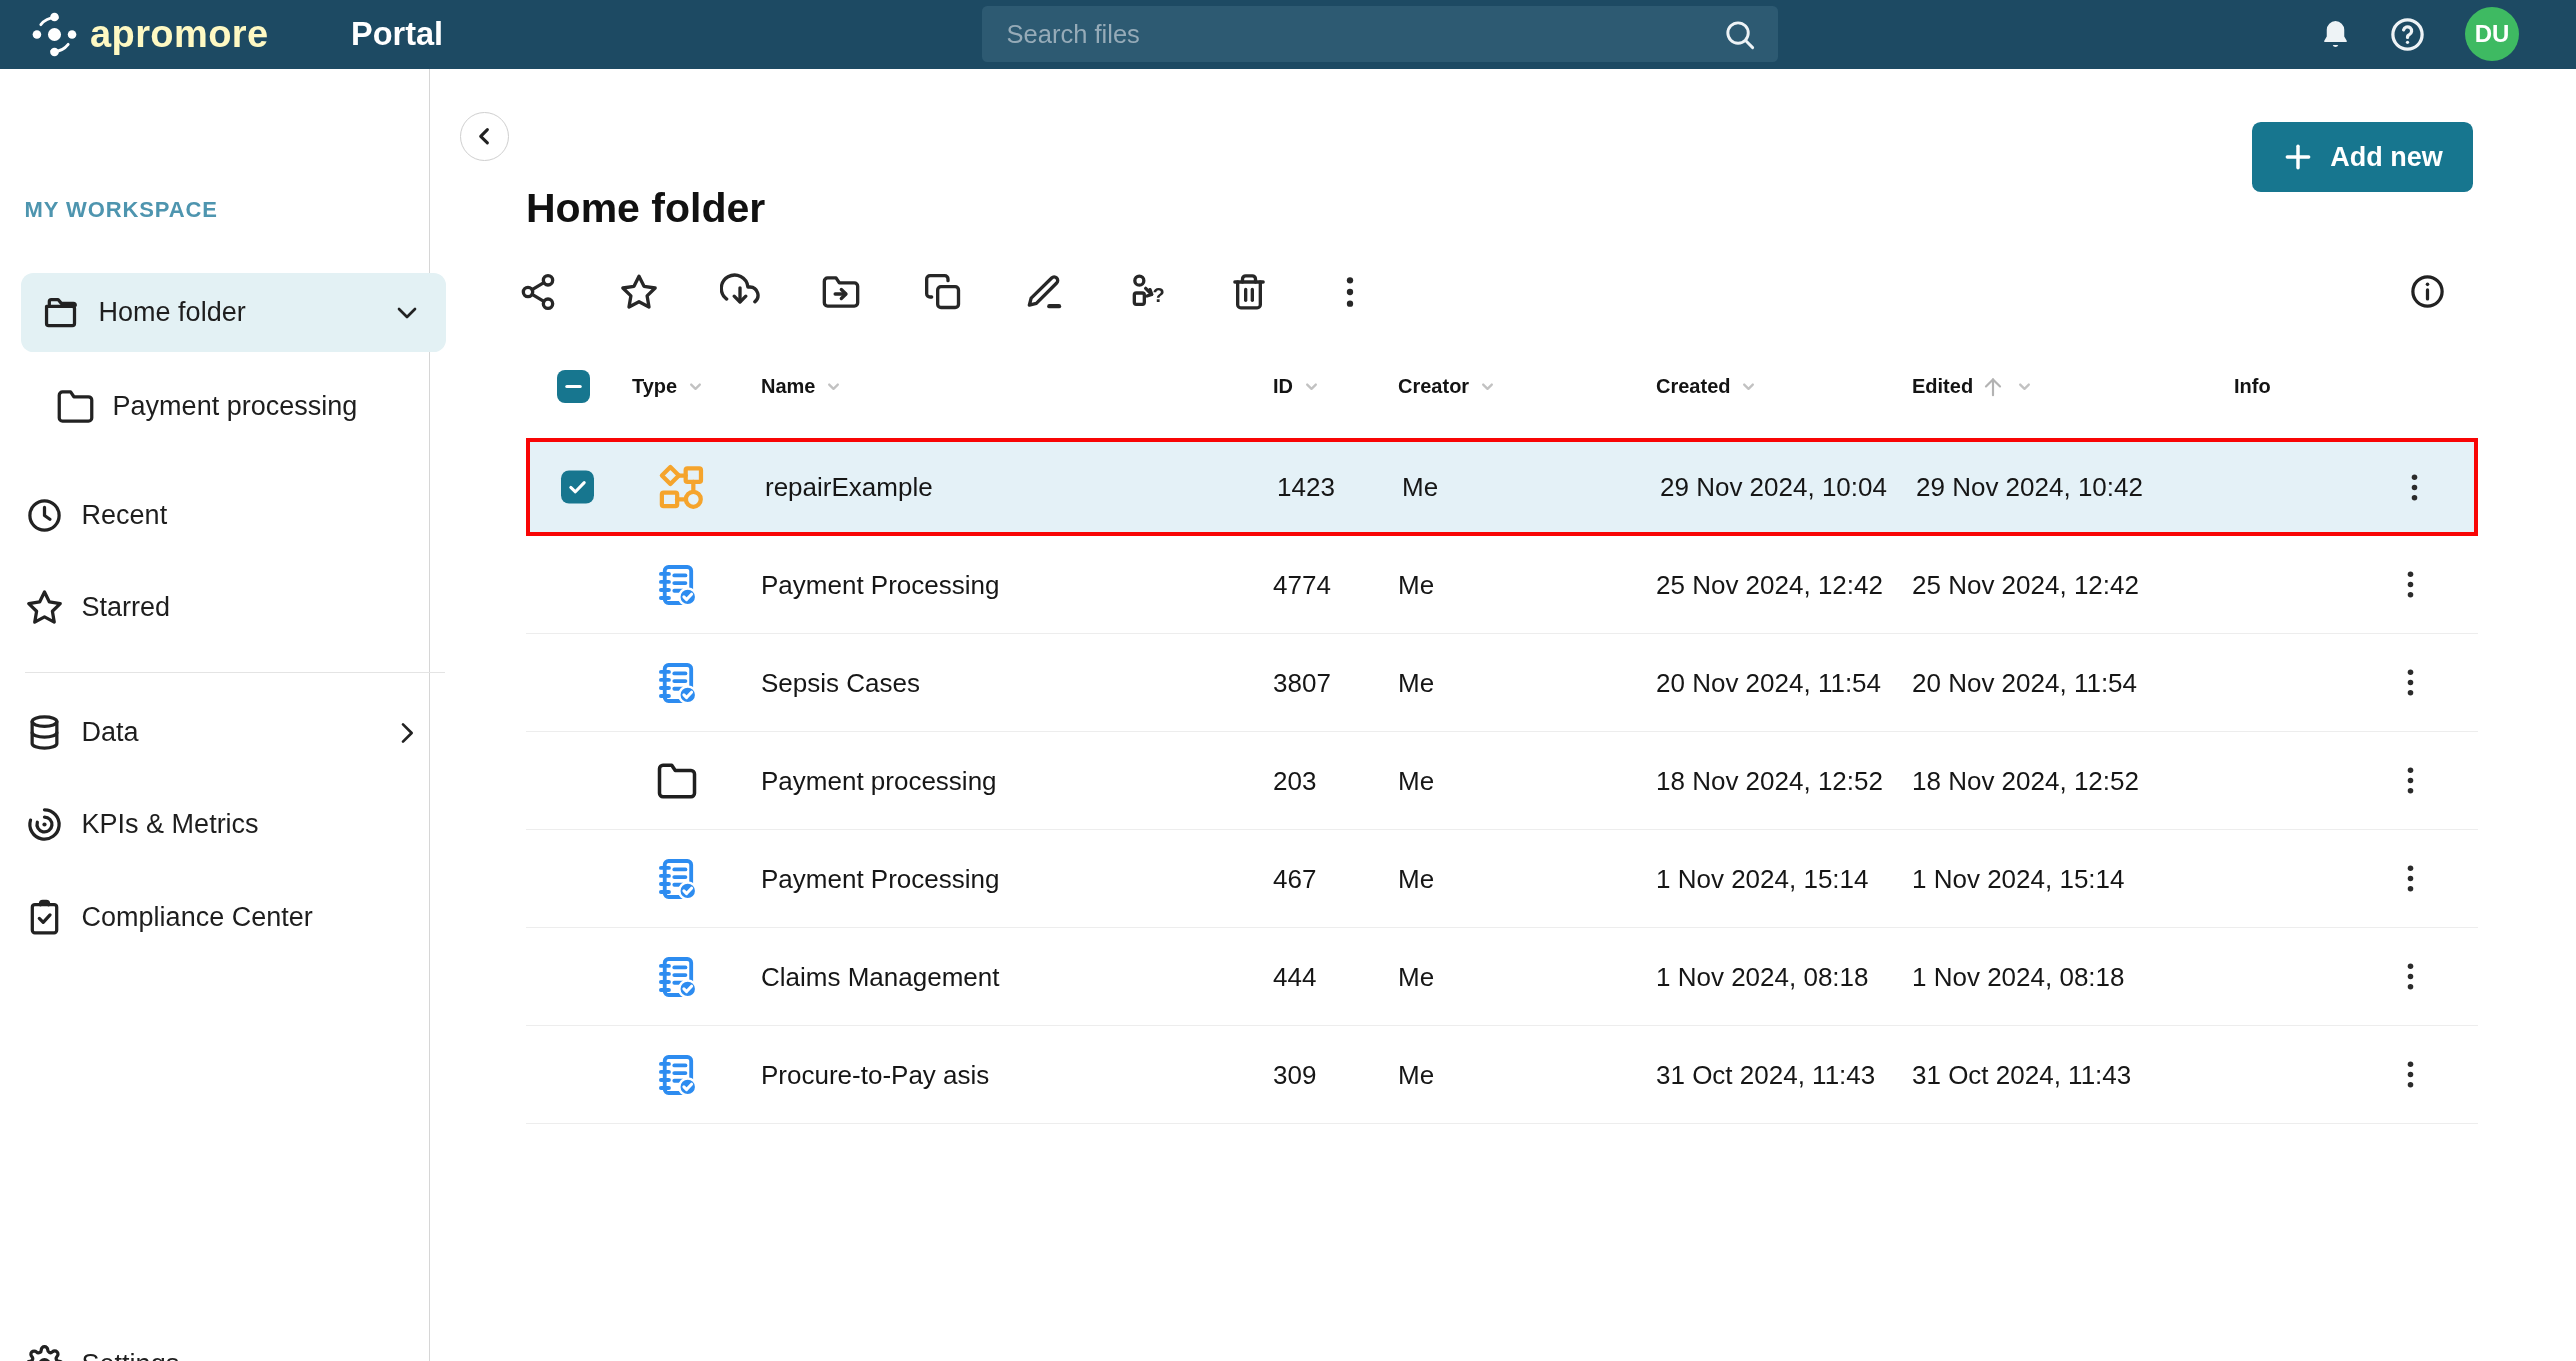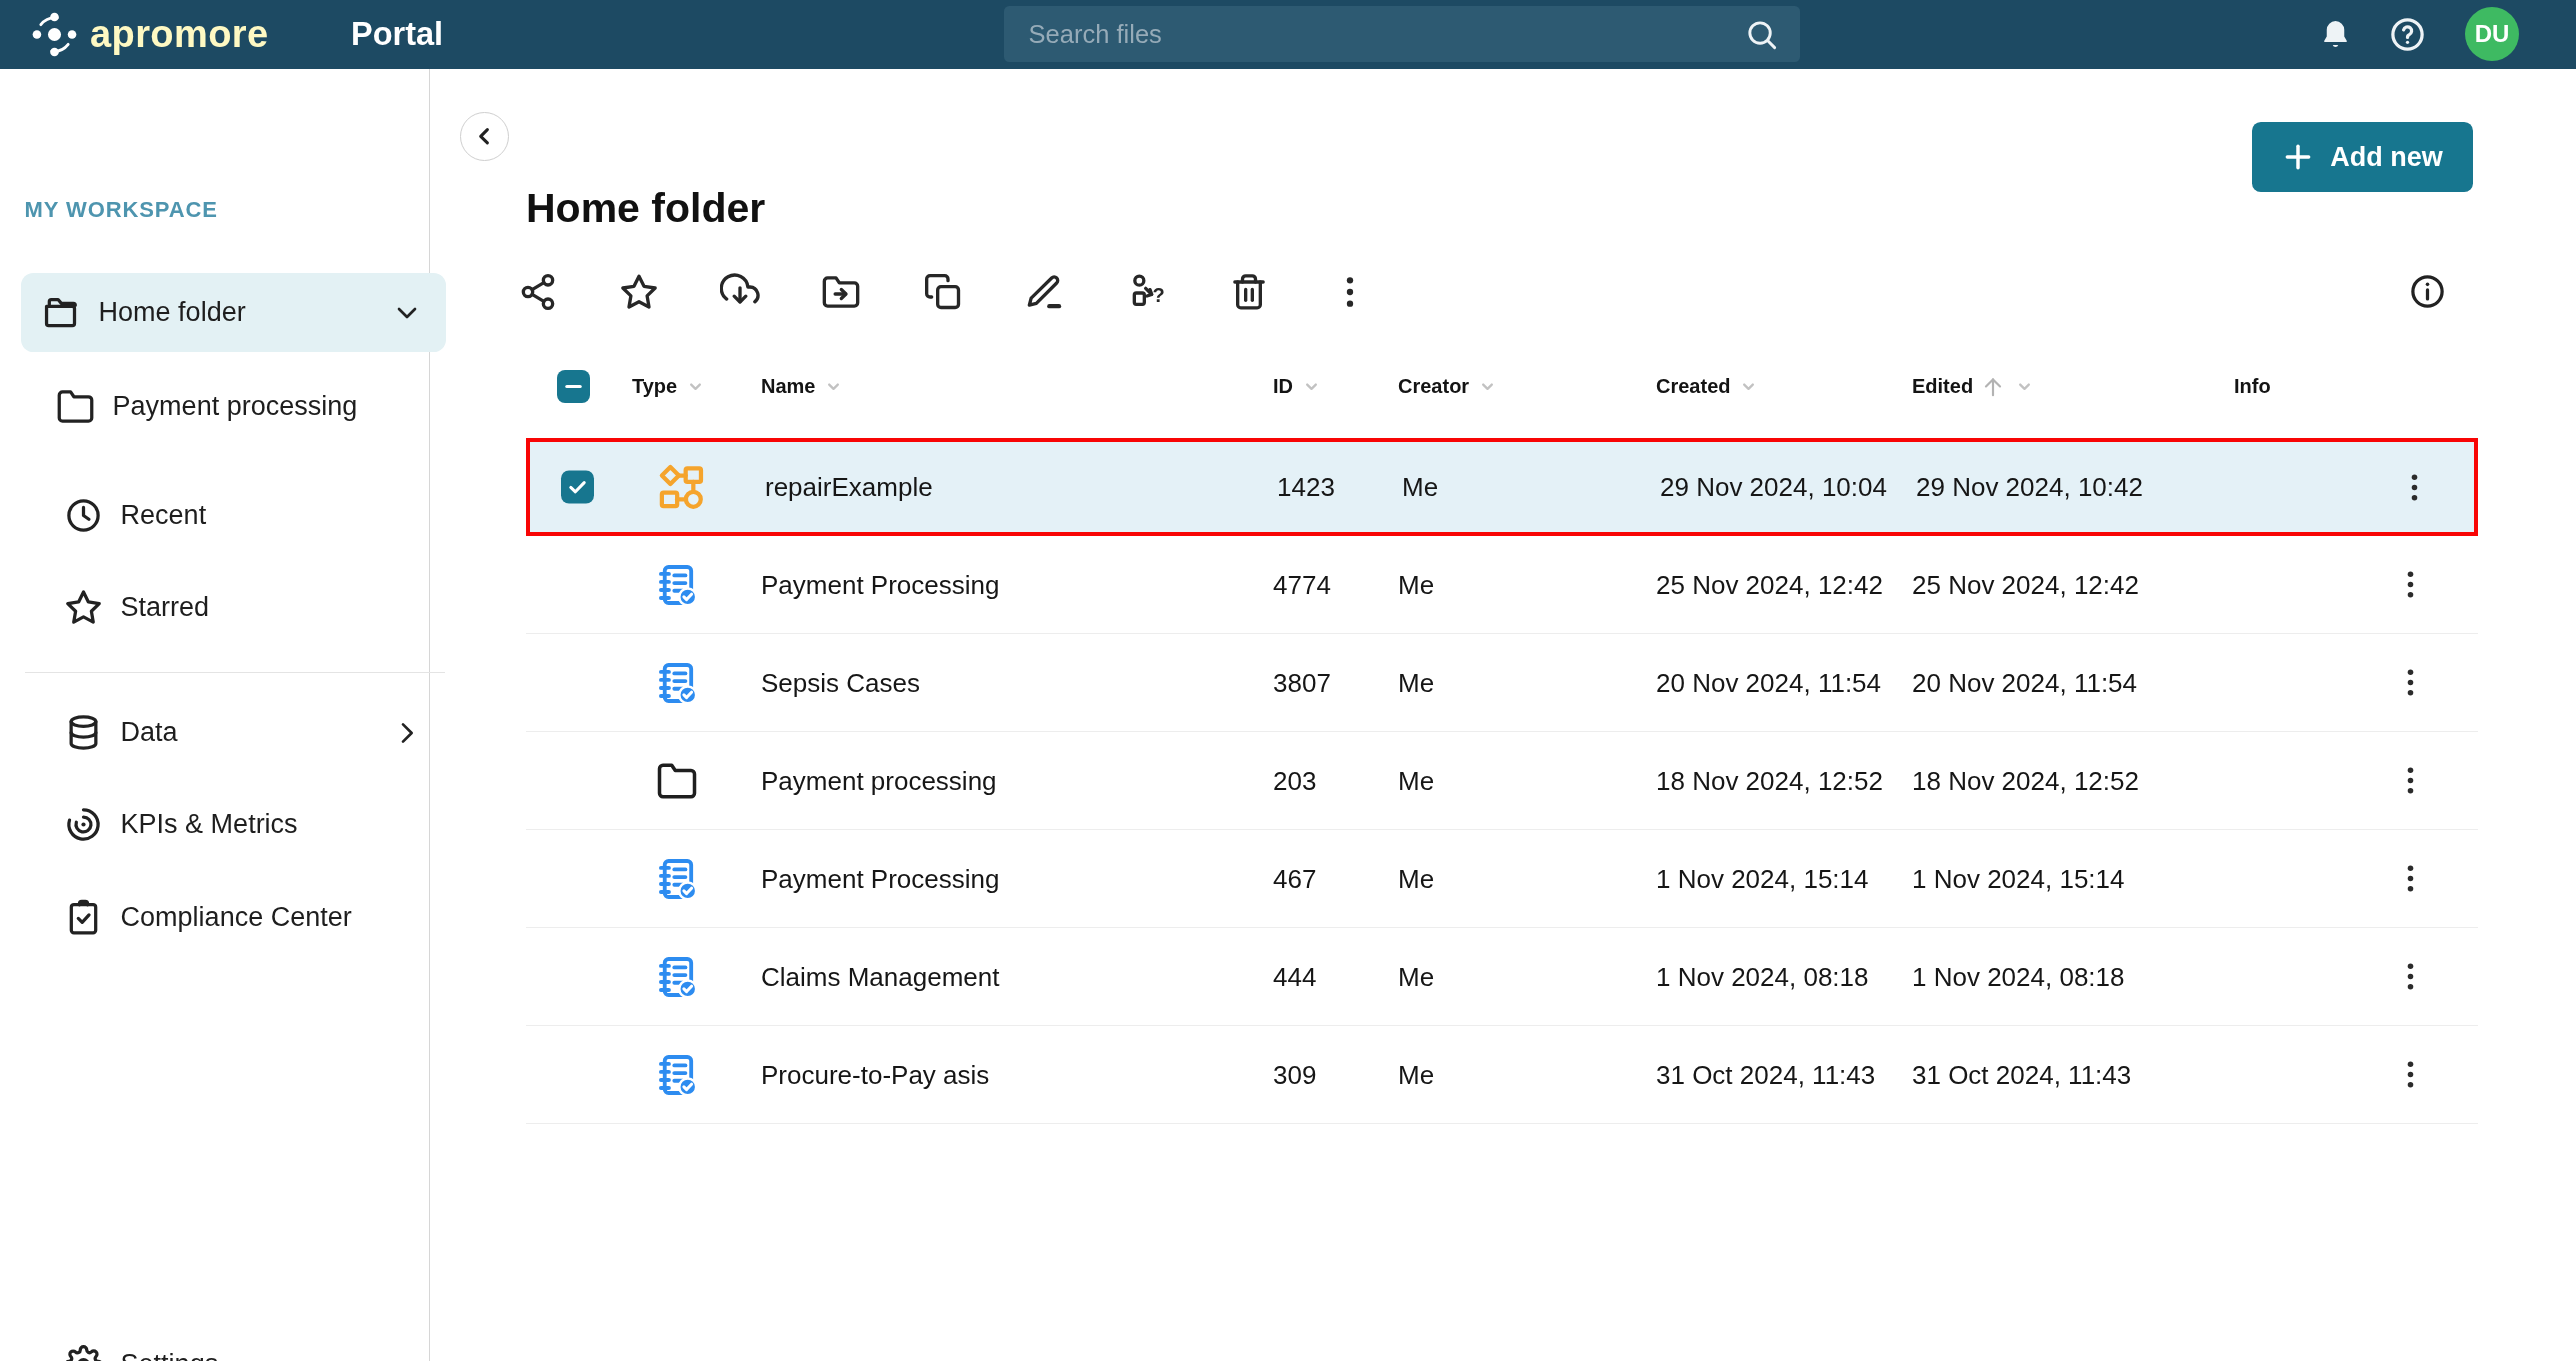--- a/index.html
+++ b/index.html
@@ -23,41 +23,41 @@
     font-family:"Liberation Sans",sans-serif;color:var(--ink)}
   #page{position:relative;width:2576px;height:1362px}
 
   
   #appbar{position:absolute;left:0;top:0;width:100%;height:69px;background:var(--hdr)}
   #logo-mark{position:absolute;left:30px;top:9.7px;width:49px;height:49px;color:#fff}
   #brand{position:absolute;left:90px;top:0;height:69px;display:flex;align-items:center;
     color:#fef9c3;font-size:38px;font-weight:700;letter-spacing:0.4px}
   #product{position:absolute;left:351px;top:0;height:69px;display:flex;align-items:center;
     color:#fff;font-size:32.5px;font-weight:700}
-  #searchbar{position:absolute;left:1004px;top:6.2px;width:796px;height:56px;background:var(--hdr-search);
+  #searchbar{position:absolute;left:982px;top:6.2px;width:796px;height:56px;background:var(--hdr-search);
     border-radius:5.3px;display:flex;align-items:center}
   #searchbar input{flex:1;background:transparent;border:none;outline:none;color:#e8eef2;
     font-size:25.5px;padding:0 21px 0 24.6px;font-family:"Liberation Sans",sans-serif}
   #searchbar input::placeholder{color:#96abb8}
   .sicon{width:35px;height:35px;margin-right:21px;color:#eef3f6;flex:none}
   .hbtn{position:absolute;top:0;height:69px;display:flex;align-items:center;color:#fff;cursor:pointer}
   #bell-btn{left:2318px}#help-btn{left:2388px}
   #avatar{position:absolute;left:2465px;top:7px;width:54px;height:54px;border-radius:50%;
     background:var(--avatar);color:#fff;font-size:24px;font-weight:700;
     display:flex;align-items:center;justify-content:center;cursor:pointer}
 
   
   #sidebar{position:absolute;left:0;top:69px;width:430px;bottom:0;background:#fff;
     border-right:1.8px solid var(--divider)}
   #ws-label{position:absolute;left:24.6px;top:128px;color:var(--ws);font-size:22px;font-weight:700;letter-spacing:0.9px}
   #collapse-btn{position:absolute;left:460px;top:112px;width:49px;height:49px;border-radius:50%;
     background:#fff;border:1.8px solid #cfcfcf;display:flex;align-items:center;justify-content:center;
     color:#222;cursor:pointer;z-index:5}
   .side-item{position:absolute;left:0;width:474px;height:79px;display:flex;align-items:center;
-    gap:17.6px;padding-left:64px;font-size:27px;color:#1e1e1e;cursor:pointer}
+    gap:17.6px;padding-left:25px;font-size:27px;color:#1e1e1e;cursor:pointer}
   .side-item .ic{width:39px;height:39px;color:#222;flex:none}
   .side-item .trail{margin-left:auto;margin-right:51px;width:32px;height:32px;color:#222}
   #item-home{left:21px;top:204px;width:425px;background:var(--sel-side);border-radius:12.3px;padding-left:21px}
   #item-home .trail{margin-right:23px}
   #item-payment{top:298px;padding-left:56px}
   #item-recent{top:407px}
   #item-starred{top:499px}
   #side-divider{position:absolute;left:24.6px;top:603px;width:420px;height:0;border-top:1.8px solid #e4e4e4}
   #item-data{top:624px}
   #item-kpis{top:716px}

